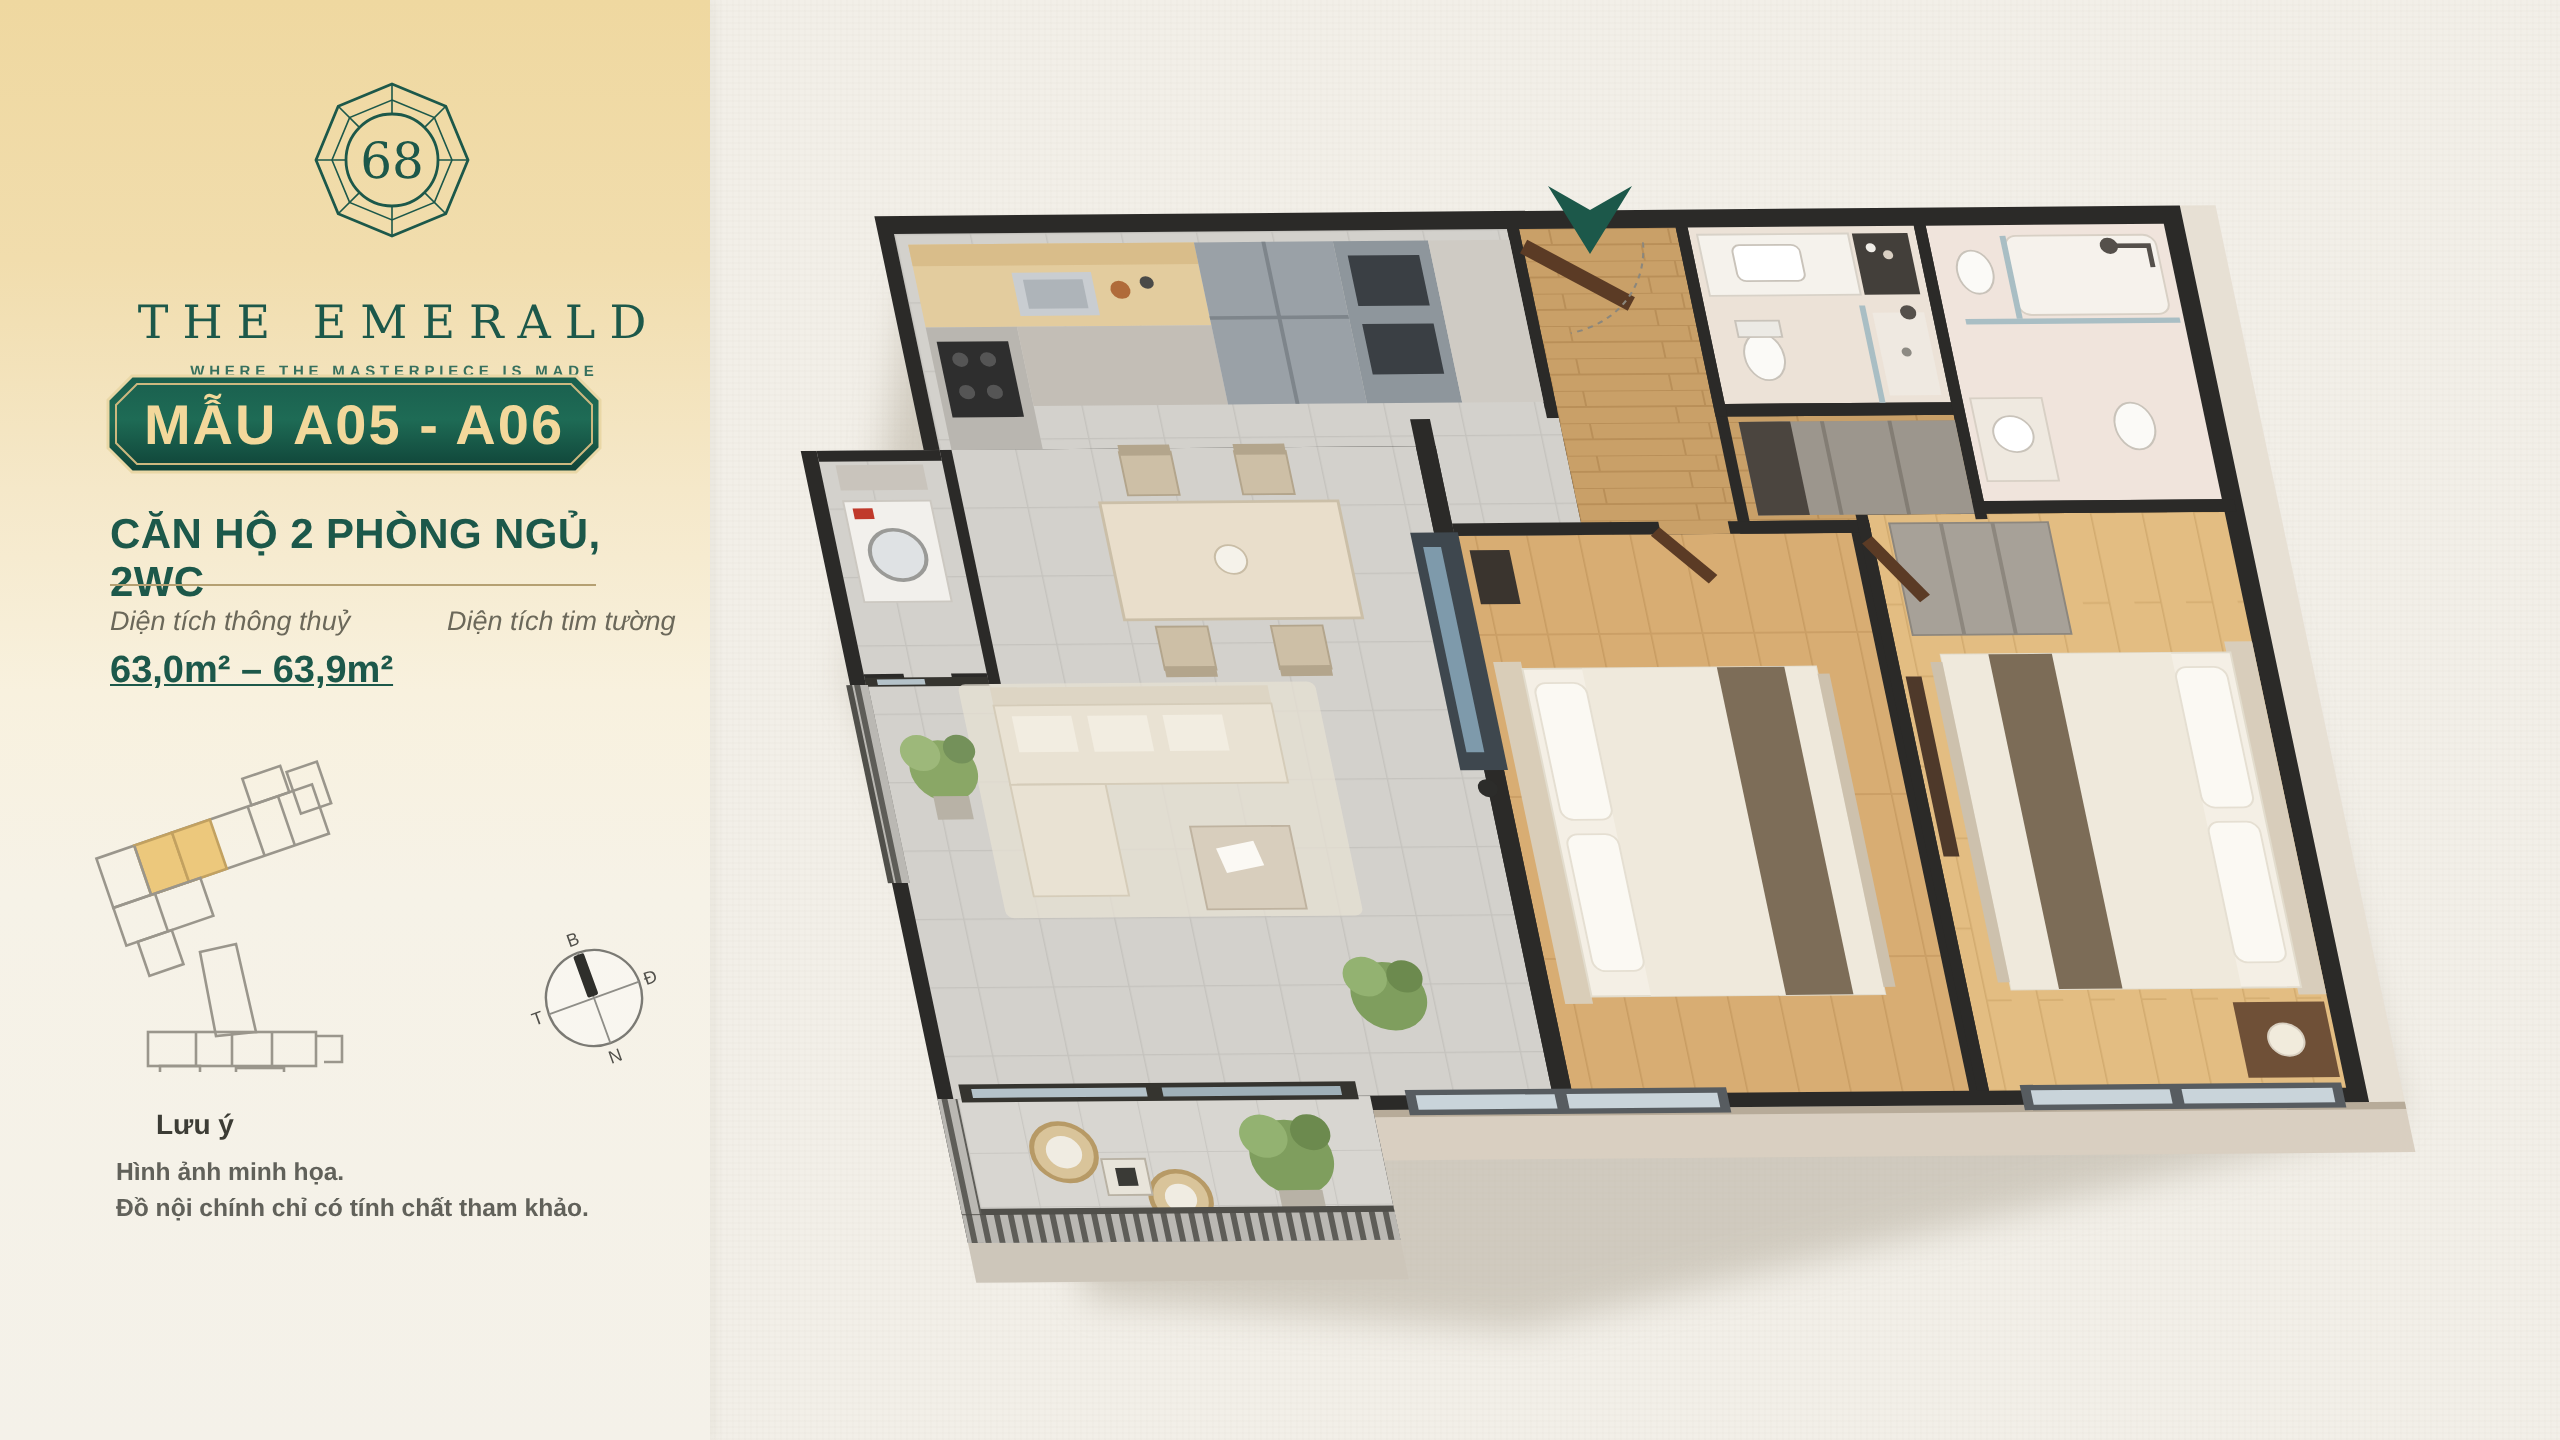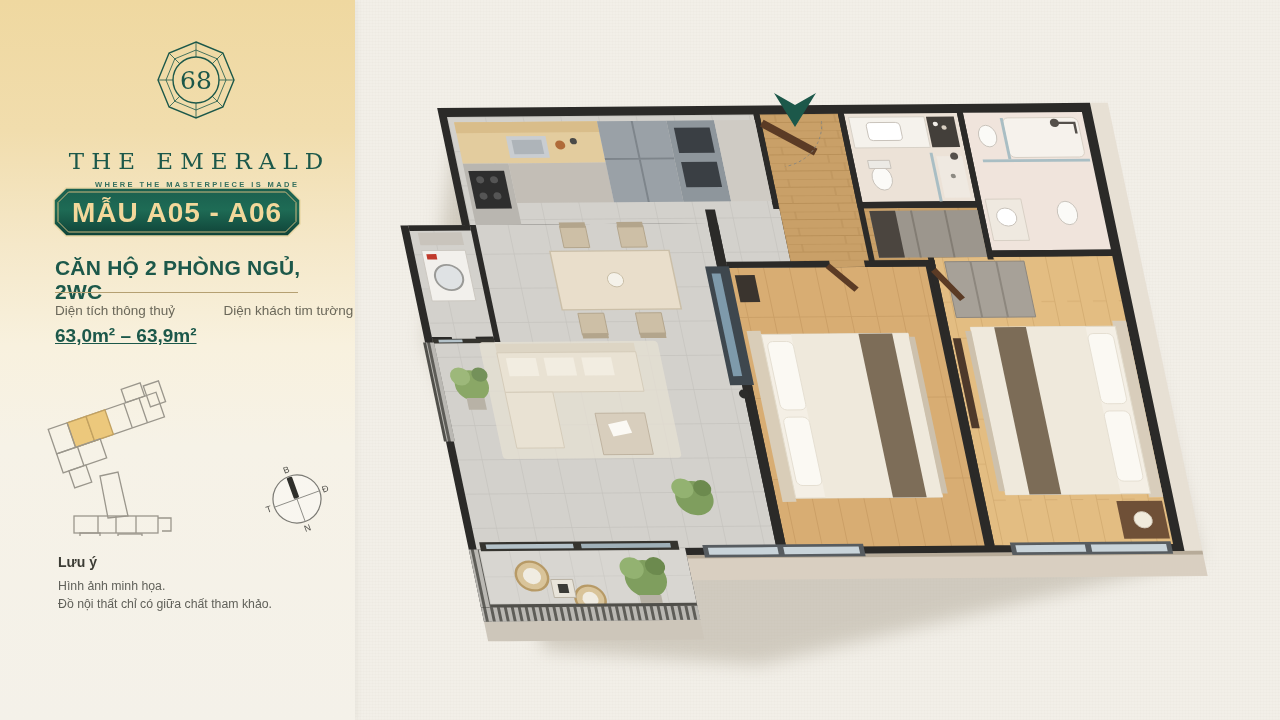--- a/index.html
+++ b/index.html
@@ -26,27 +26,27 @@
     margin-top:6px;font-size:7.5px;font-weight:bold;color:#36705e;
     letter-spacing:2.4px;text-indent:2.4px;
   }
   .badge-svg{position:absolute;left:53px;top:187px;}
   .unit-title{
     position:absolute;left:55px;top:256px;width:290px;
     font-size:21px;font-weight:bold;color:#1c584a;letter-spacing:.2px;
   }
   .divider{position:absolute;left:55px;top:292px;width:243px;height:1px;background:#b5a072;}
   .specs{position:absolute;left:55px;top:303px;display:flex;gap:27px;}
-  .spec-label{font-size:13.5px;color:#6b685a;}
+  .spec-label{font-size:13.5px;color:#6b685a;font-style:italic;}
   .spec-value{margin-top:7px;font-size:19px;font-weight:bold;color:#1c584a;text-decoration:underline;}
   .siteplan{position:absolute;left:38px;top:376px;}
   .compass{position:absolute;left:260px;top:462px;}
   .notes{position:absolute;left:58px;top:554px;width:302px;}
-  .notes-title{font-size:14px;font-weight:bold;color:#3c3c35;margin-bottom:7px;}
-  .note-line{font-size:12.3px;color:#61615a;line-height:1.5;}
+  .notes-title{font-size:14px;font-weight:bold;color:#3c3c35;margin-bottom:7px;margin-left:20px;}
+  .note-line{font-size:12.3px;color:#61615a;line-height:1.5;font-weight:bold;}
   .plan-svg{position:absolute;left:355px;top:0;}
 </style>
 </head>
 <body>
 
 <aside class="sidebar">
 
   <div class="logo-wrap">
     <svg width="80" height="80" viewBox="0 0 80 80">
       <g fill="none" stroke="#1c584a" stroke-width="1.4">
@@ -76,21 +76,21 @@
 
   <h1 class="unit-title" style="margin:0;">CĂN HỘ 2 PHÒNG NGỦ, 2WC</h1>
   <div class="divider"></div>
 
   <div class="specs">
     <div>
       <div class="spec-label">Diện tích thông thuỷ</div>
       <div class="spec-value">63,0m² – 63,9m²</div>
     </div>
     <div>
-      <div class="spec-label">Diện khách tim tường</div>
+      <div class="spec-label">Diện tích tim tường</div>
     </div>
   </div>
 
   <svg class="siteplan" width="150" height="160" viewBox="0 0 150 160">
     <g fill="none" stroke="#9a968c" stroke-width="1.3">
       <g transform="rotate(-19 40 60)">
         <rect x="14" y="44" width="114" height="26"></rect>
         <rect x="34" y="44" width="20" height="26" stroke="#c2a160" fill="#ecc87c"></rect>
         <rect x="54" y="44" width="20" height="26" stroke="#c2a160" fill="#ecc87c"></rect>
         <path d="M94,44 V70 M110,44 V70 M34,44 V70"></path>
@@ -117,21 +117,21 @@
       <text x="0" y="-28" text-anchor="middle" font-size="9" fill="#504f4a">B</text>
       <text x="30" y="3" text-anchor="middle" font-size="9" fill="#504f4a">Đ</text>
       <text x="0" y="34" text-anchor="middle" font-size="9" fill="#504f4a">N</text>
       <text x="-30" y="3" text-anchor="middle" font-size="9" fill="#504f4a">T</text>
     </g>
   </svg>
 
   <div class="notes">
     <div class="notes-title">Lưu ý</div>
     <div class="note-line">Hình ảnh minh họa.</div>
-    <div class="note-line">Đồ nội thất chỉ có giữa chất tham khảo.</div>
+    <div class="note-line">Đồ nội chính chỉ có tính chất tham khảo.</div>
   </div>
 </aside>
 
 <svg class="plan-svg" width="925" height="720" viewBox="355 0 925 720">
   <defs>
     <pattern id="tile" width="38" height="38" patternUnits="userSpaceOnUse">
       <rect width="38" height="38" fill="#d3d1cc"></rect>
         <path d="M0,0H38M0,0V38" stroke="#c5c3be" stroke-width="1.4"></path>
     </pattern>
     <pattern id="tileB" width="30" height="30" patternUnits="userSpaceOnUse">

